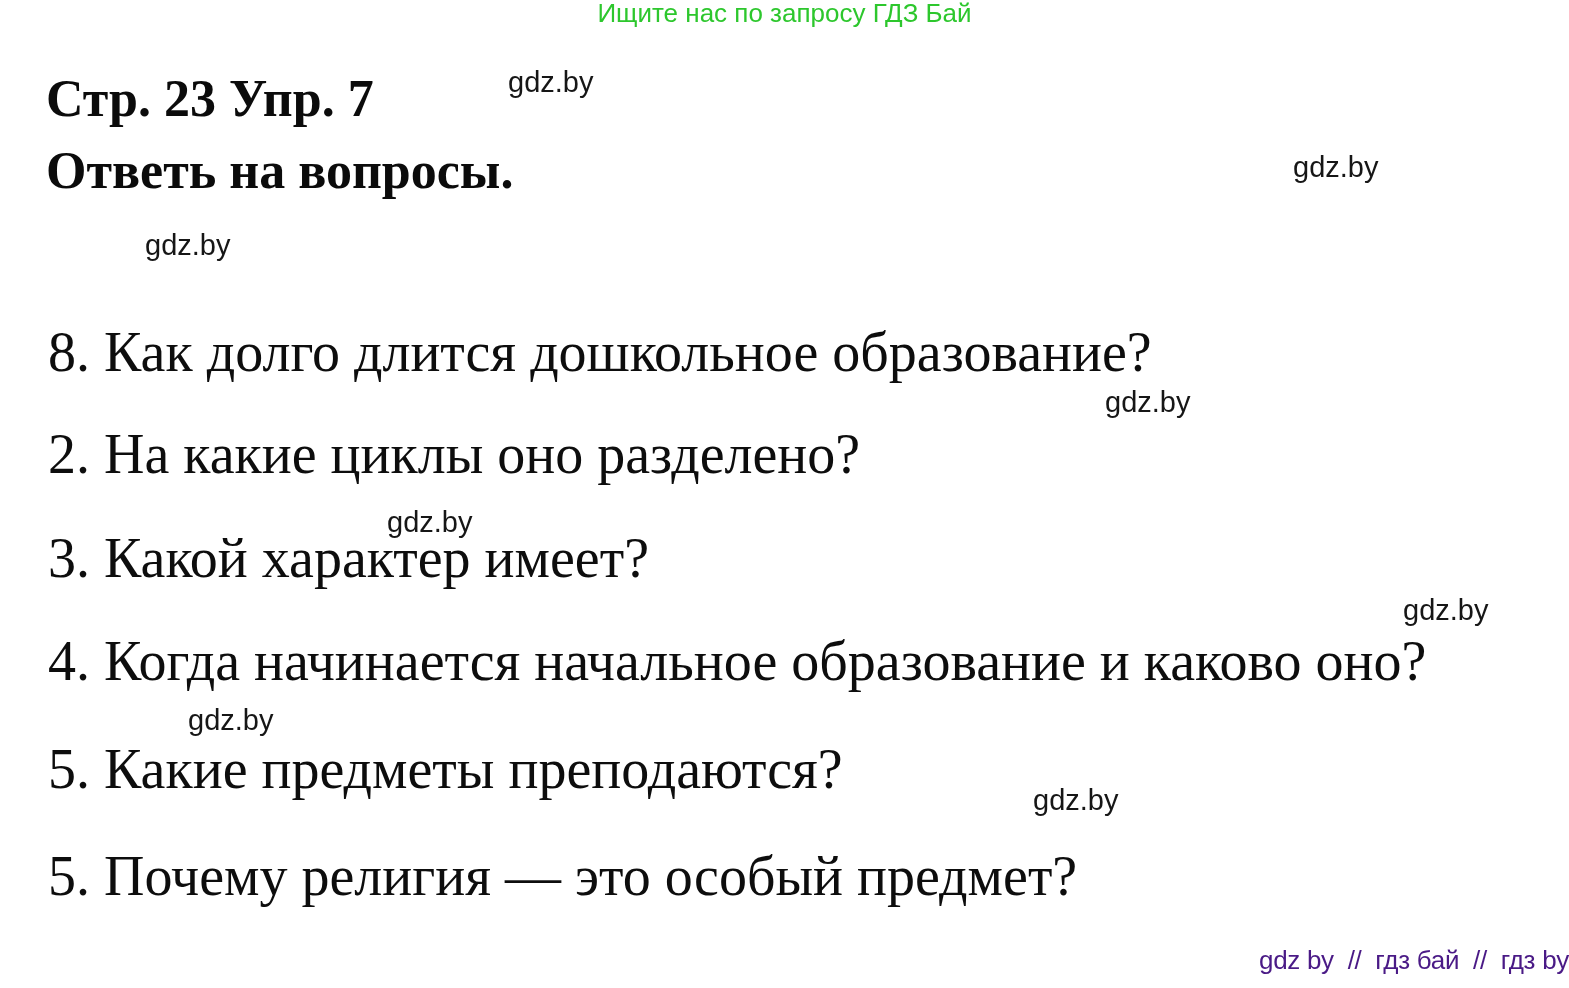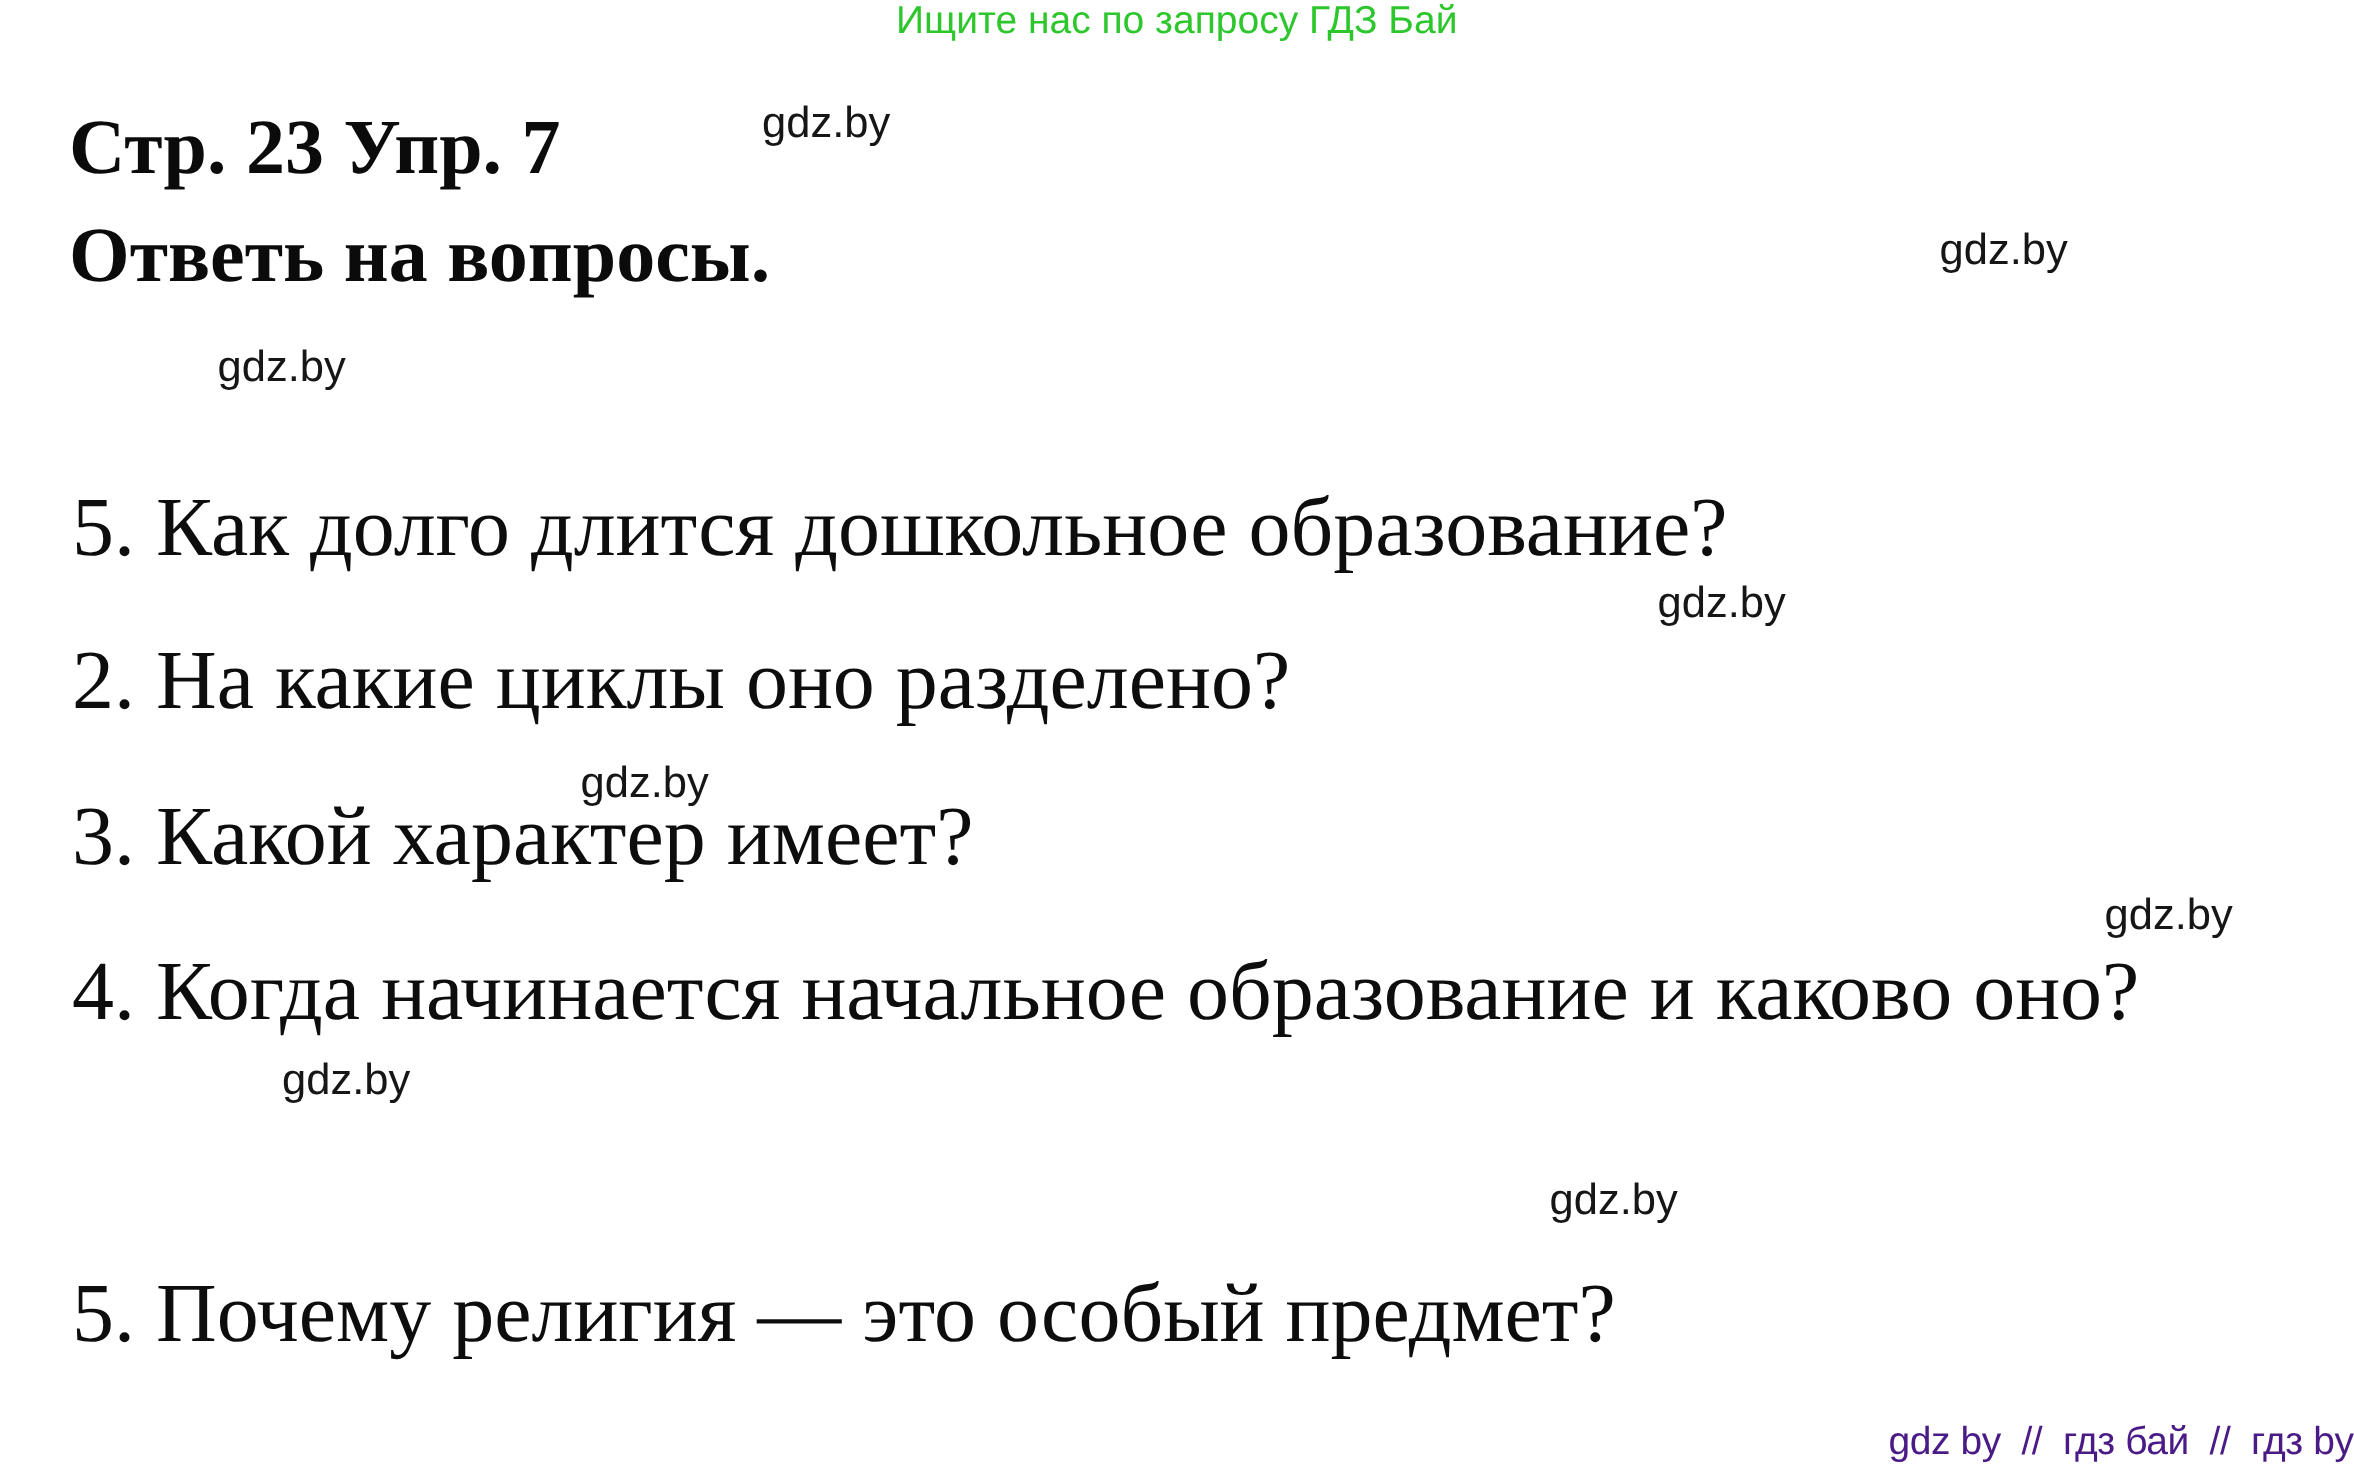--- a/index.html
+++ b/index.html
@@ -84,21 +84,22 @@
   <span class="wm wm4">gdz.by</span>
   <span class="wm wm5">gdz.by</span>
   <span class="wm wm6">gdz.by</span>
   <span class="wm wm7">gdz.by</span>
   <span class="wm wm8">gdz.by</span>
 
   <h1 class="title l1">Стр. 23 Упр. 7</h1>
 
   <h1 class="title l2">Ответь на вопросы.</h1>
 
-  <div class="q q1">5. Как долго длится дошкольное образование?</div>
+  <div class="q q1">8. Как долго длится дошкольное образование?</div>
   <div class="q q2">2. На какие циклы оно разделено?</div>
   <div class="q q3">3. Какой характер имеет?</div>
   <div class="q q4">4. Когда начинается начальное образование и каково оно?</div>
+  <div class="q q5">5. Какие предметы преподаются?</div>
   <div class="q q6">5. Почему религия — это особый предмет?</div>
 
   <div class="footer">gdz by&nbsp; // &nbsp;гдз бай&nbsp; // &nbsp;гдз by</div>
 
 </div>
 
 </body></html>

